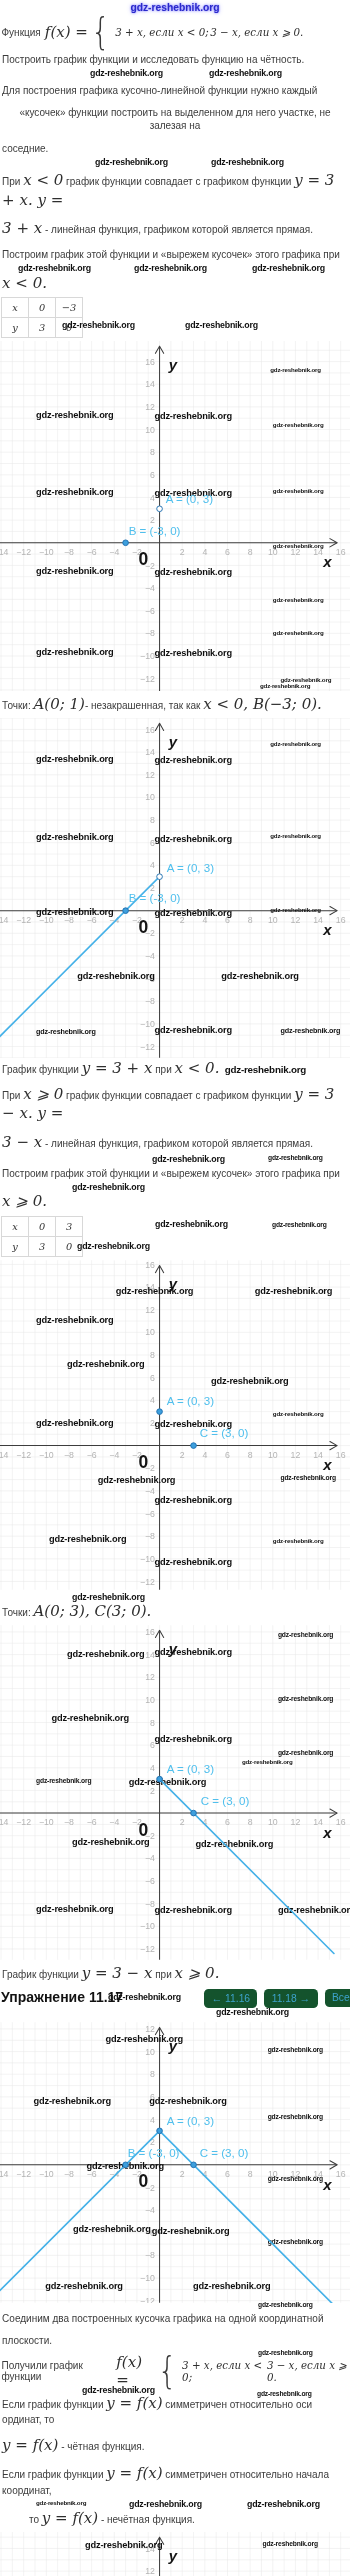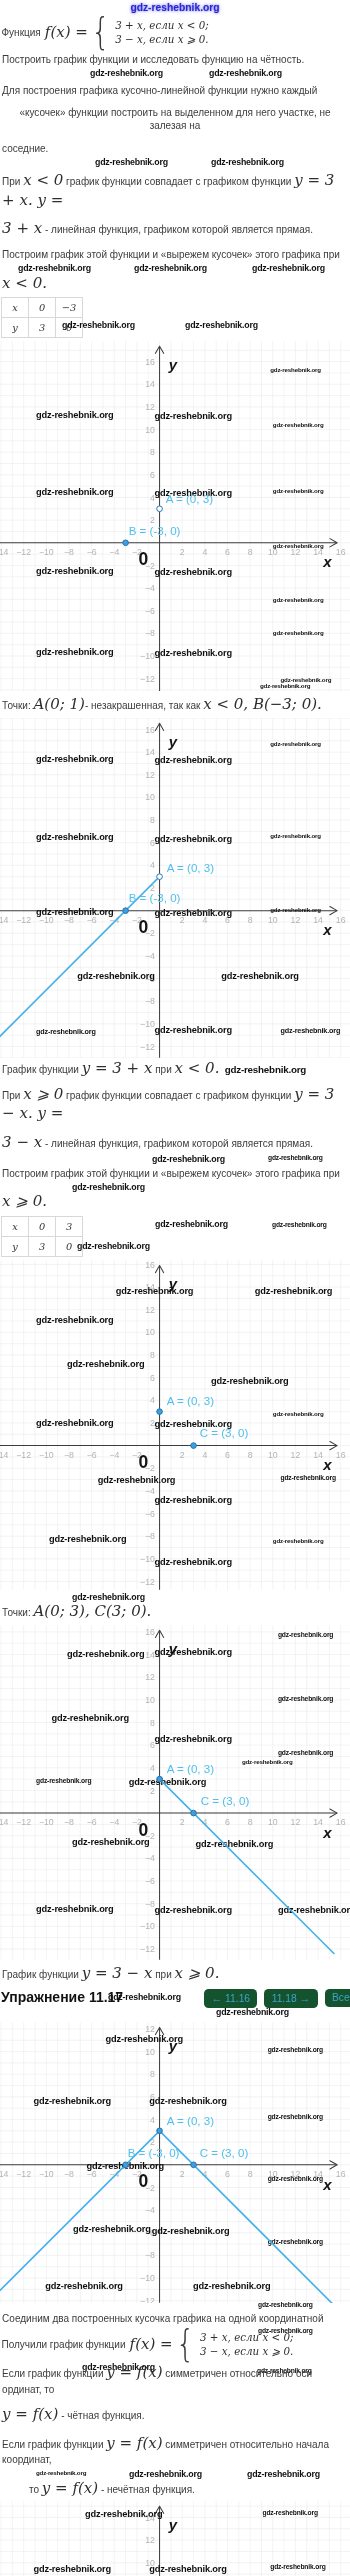--- a/index.html
+++ b/index.html
@@ -13,21 +13,21 @@
   .wm-inline{font-weight:700;color:#101010;margin-left:5.2px;font-style:normal;font-size:9.8px;letter-spacing:-0.2px;}
   .wmrow{position:relative;height:10.3px;margin-top:2.1px;}
   .wm-header{margin-top:2.1px;text-align:center;font-weight:700;font-size:10.3px;color:#2b29cb;
              text-shadow:0 0 2.1px rgba(90,88,255,.8),0 0 4.6px rgba(90,88,255,.45);letter-spacing:0;}
   
   .formula{position:relative;display:flex;align-items:center;margin-top:5.2px;padding-left:1.5px;}
   .formula .flabel{font-size:10px;margin-right:4.1px;}
   .formula .fx{margin-right:3.1px;}
   .brace{font-family:"DejaVu Sans",sans-serif;font-size:30px;font-weight:300;color:#3a3a3a;
          transform:scaleY(1.25);line-height:1;margin-top:-2.1px;}
-  .cases{display:flex;flex-direction:column;gap:1.5px;padding-left:5.2px;justify-content:space-between;}
+  .cases{display:flex;gap:1.5px;padding-left:5.2px;justify-content:space-between;}
   .cases .math{font-size:10.3px;}
   
   .tblwrap{position:relative;margin-top:4.1px;padding-left:1px;}
   table.vals{border-collapse:collapse;}
   table.vals td{border:0.5px solid #d8d8d8;width:24px;height:17px;text-align:center;
                 font-family:"DejaVu Serif",serif;font-style:italic;font-size:9.8px;color:#333;}
   
   .graph{position:relative;margin-top:3.1px;}
   .graph svg{display:block;}
   
@@ -723,20 +723,21 @@
         <line x1="310" y1="211" x2="648.8" y2="549.8" stroke="#45b1e8" stroke-width="3.2" stroke-linecap="round"></line>
         <circle cx="310" cy="211" r="5.5" fill="#3d9fdd" stroke="#1f6fb0" stroke-width="1.8"></circle>
         <text x="324" y="199" fill="#4fbfed" font-size="22.5" font-weight="500" font-family="Liberation Sans, sans-serif">A = (0, 3)</text>
         <circle cx="244" cy="277" r="5.5" fill="#3d9fdd" stroke="#1f6fb0" stroke-width="1.8"></circle>
         <text x="248" y="261" fill="#4fbfed" font-size="22.5" font-weight="500" font-family="Liberation Sans, sans-serif">B = (-3, 0)</text>
         <circle cx="376" cy="277" r="5.5" fill="#3d9fdd" stroke="#1f6fb0" stroke-width="1.8"></circle>
         <text x="388" y="261" fill="#4fbfed" font-size="22.5" font-weight="500" font-family="Liberation Sans, sans-serif">C = (3, 0)</text>
       </svg>
     </div>
     <div class="para" style="margin-top: 9.3px;"><span class="txt">Соединим два построенных кусочка графика на одной координатной</span><span class="wm wm-abs" style="left: 258px; top: -11.3px; font-size: 6.7px;">gdz-reshebnik.org</span></div>
+    <div class="para" style="margin-top: 9.3px;"><span class="txt">плоскости.</span></div>
     <div class="formula">
       <span class="flabel">Получили график функции</span>
       <span class="math fx">f(x) =</span>
       <span class="brace">{</span>
       <span class="cases">
         <span class="math">3 + x,  если x  &lt;  0;</span>
         <span class="math">3 − x,  если x  ⩾  0.</span>
       </span>
       <span class="wm wm-abs" style="left: 82px; top: 32px; font-size: 8.8px;">gdz-reshebnik.org</span>
       <span class="wm wm-abs" style="left: 258px; top: -3.1px; font-size: 6.7px;">gdz-reshebnik.org</span>

